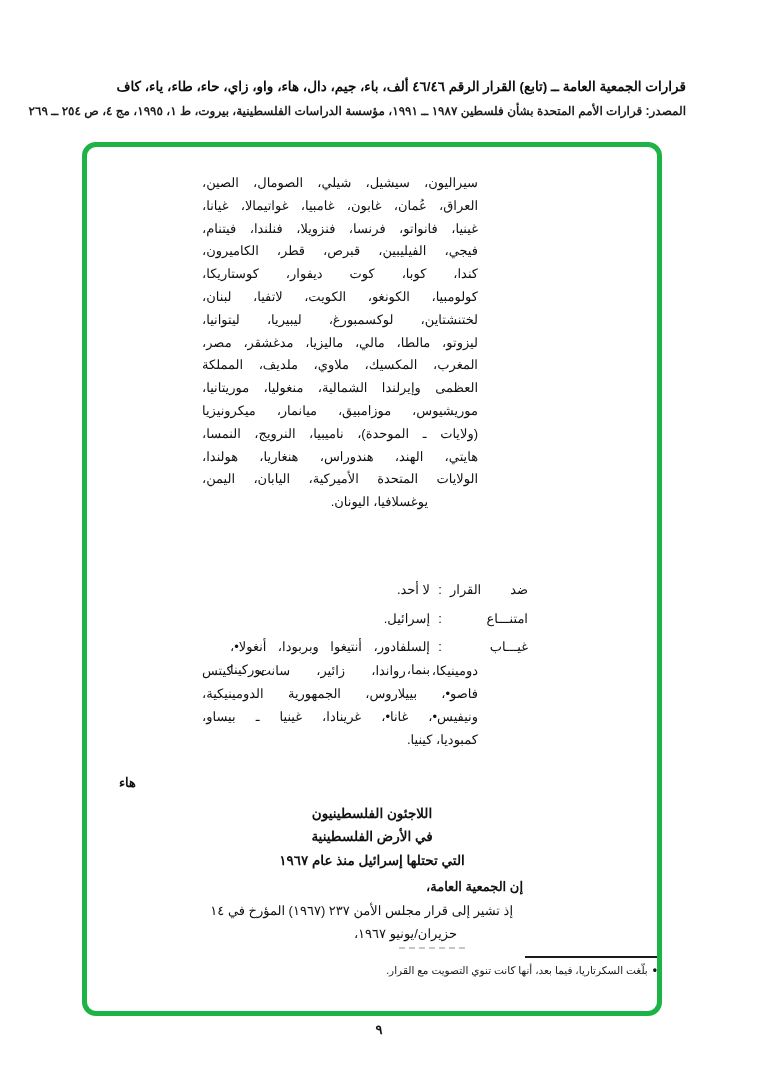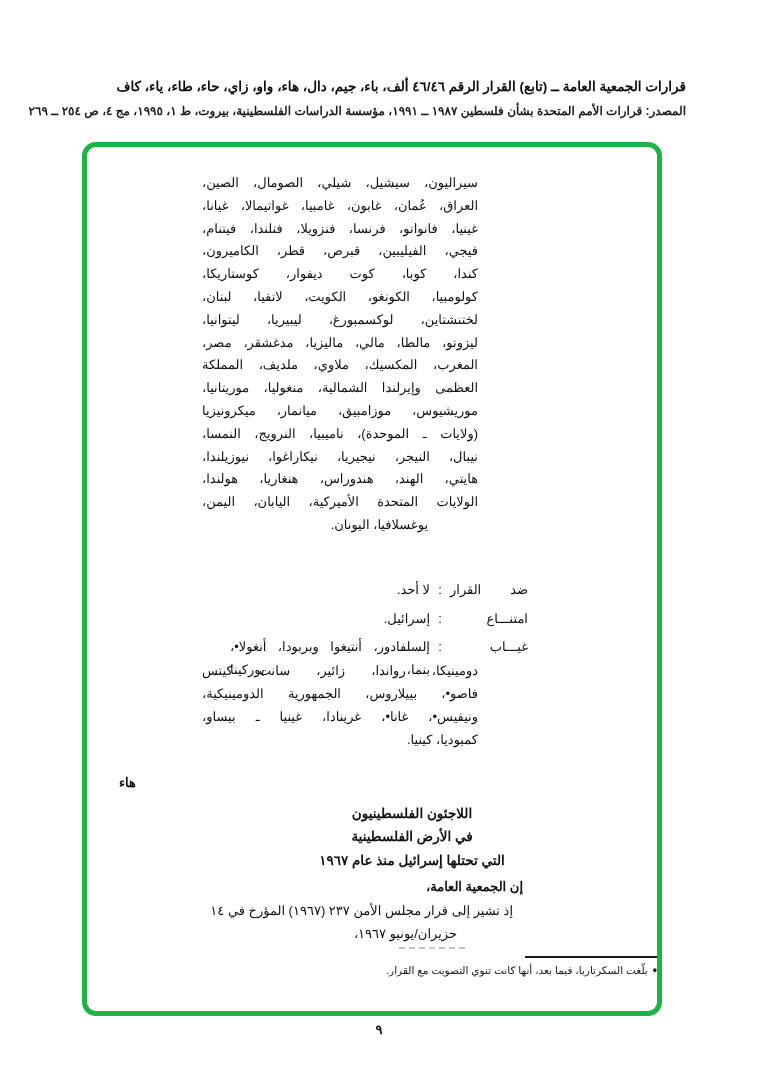--- a/index.html
+++ b/index.html
@@ -23,21 +23,21 @@
   .vote-label{flex:0 0 78px;text-align:justify;text-align-last:justify;}
   .vote-colon{flex:0 0 20px;text-align:center;}
   .vote-value{flex:1;text-align:right;margin-left:28px;}
   .vote-value.fill{text-align:justify;text-align-last:justify;}
   .absent-cont{position:absolute;left:202px;top:659px;width:276px;
     font-size:13px;line-height:23px;}
   .absent-cont .rightline{text-align:right;}
   .sec-letter{position:absolute;left:87px;top:775px;width:570px;text-align:left;
     font-weight:bold;font-size:13px;padding-left:32px;}
   .sec-head{position:absolute;left:87px;top:802px;width:570px;text-align:center;
-    font-weight:bold;font-size:13.5px;line-height:23.3px;padding-left:40px;}
+    font-weight:bold;font-size:13.5px;line-height:23.3px;}
   .opening{position:absolute;right:235px;top:879px;font-weight:bold;
     font-size:13px;white-space:nowrap;}
   .para1{position:absolute;right:245px;top:903px;font-size:13px;white-space:nowrap;}
   .para2{position:absolute;right:301px;top:926px;font-size:13px;white-space:nowrap;}
   .artifact-dashes{position:absolute;left:399px;top:947px;width:66px;height:0;
     border-top:2px dashed #c6c6c6;}
   .footnote-rule{position:absolute;left:525px;top:956px;width:132px;height:0;
     border-top:2px solid #1a1a1a;}
   .footnote{position:absolute;right:101px;top:963px;font-size:10.5px;white-space:nowrap;color:#151515;}
   .footnote .marker{font-size:12px;font-weight:bold;padding-left:5px;}
@@ -60,21 +60,20 @@
     <div class="jline">غينيا، فانواتو، فرنسا، فنزويلا، فنلندا، فيتنام،</div>
     <div class="jline">فيجي، الفيليبين، قبرص، قطر، الكاميرون،</div>
     <div class="jline">كندا، كوبا، كوت ديفوار، كوستاريكا،</div>
     <div class="jline">كولومبيا، الكونغو، الكويت، لاتفيا، لبنان،</div>
     <div class="jline">لختنشتاين، لوكسمبورغ، ليبيريا، ليتوانيا،</div>
     <div class="jline">ليزوتو، مالطا، مالي، ماليزيا، مدغشقر، مصر،</div>
     <div class="jline">المغرب، المكسيك، ملاوي، ملديف، المملكة</div>
     <div class="jline">العظمى وإيرلندا الشمالية، منغوليا، موريتانيا،</div>
     <div class="jline">موريشيوس، موزامبيق، ميانمار، ميكرونيزيا</div>
     <div class="jline">(ولايات ـ الموحدة)، ناميبيا، النرويج، النمسا،</div>
-    <div class="jline">نيبال، النيجر، نيجيريا، نيكاراغوا، نيوزيلندا،</div>
     <div class="jline">هايتي، الهند، هندوراس، هنغاريا، هولندا،</div>
     <div class="jline">الولايات المتحدة الأميركية، اليابان، اليمن،</div>
     <div class="lastline">يوغسلافيا، اليونان.</div>
   </div>
 
   <div class="vote-row" style="top:579px;">
     <span class="vote-label">ضد القرار</span>
     <span class="vote-colon">:</span>
     <span class="vote-value">لا أحد.</span>
   </div>

